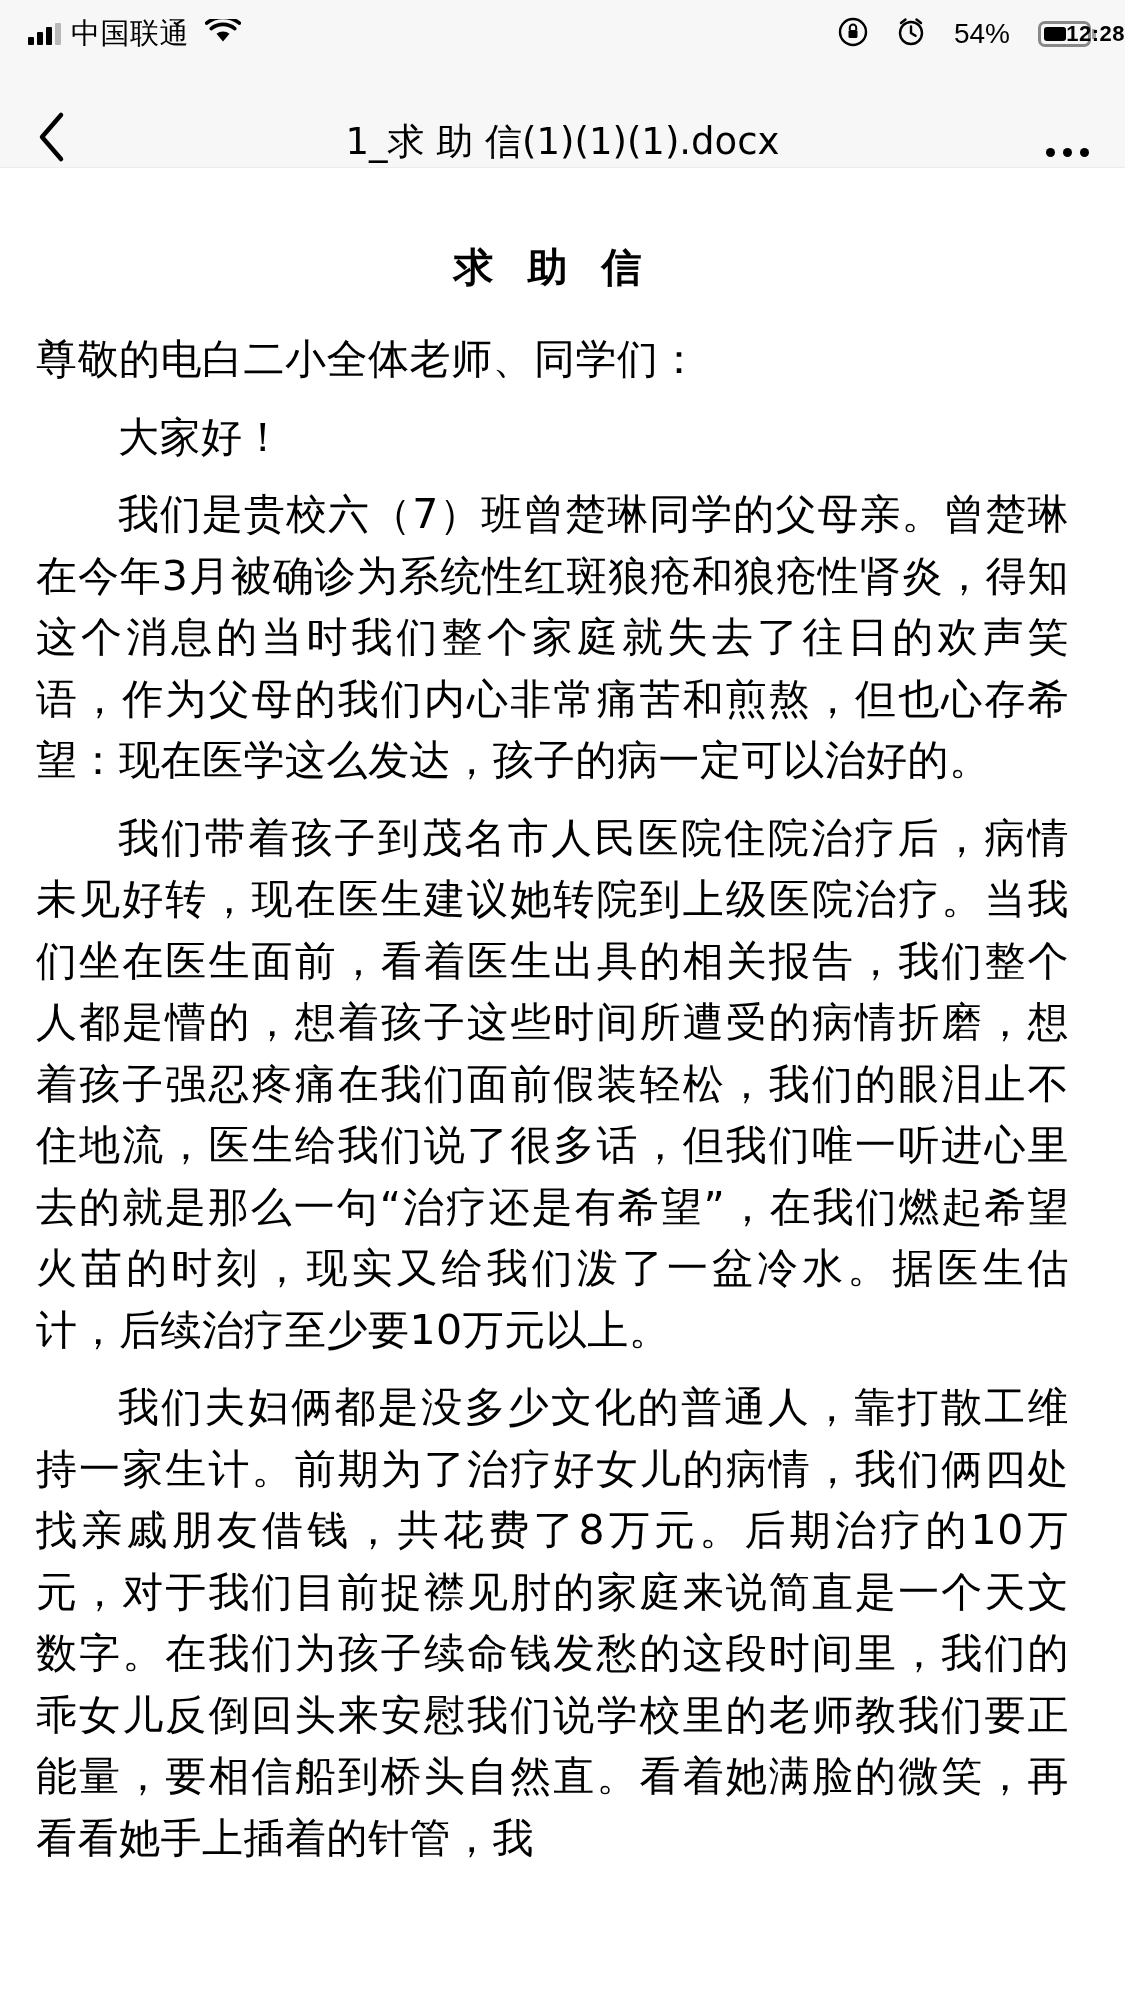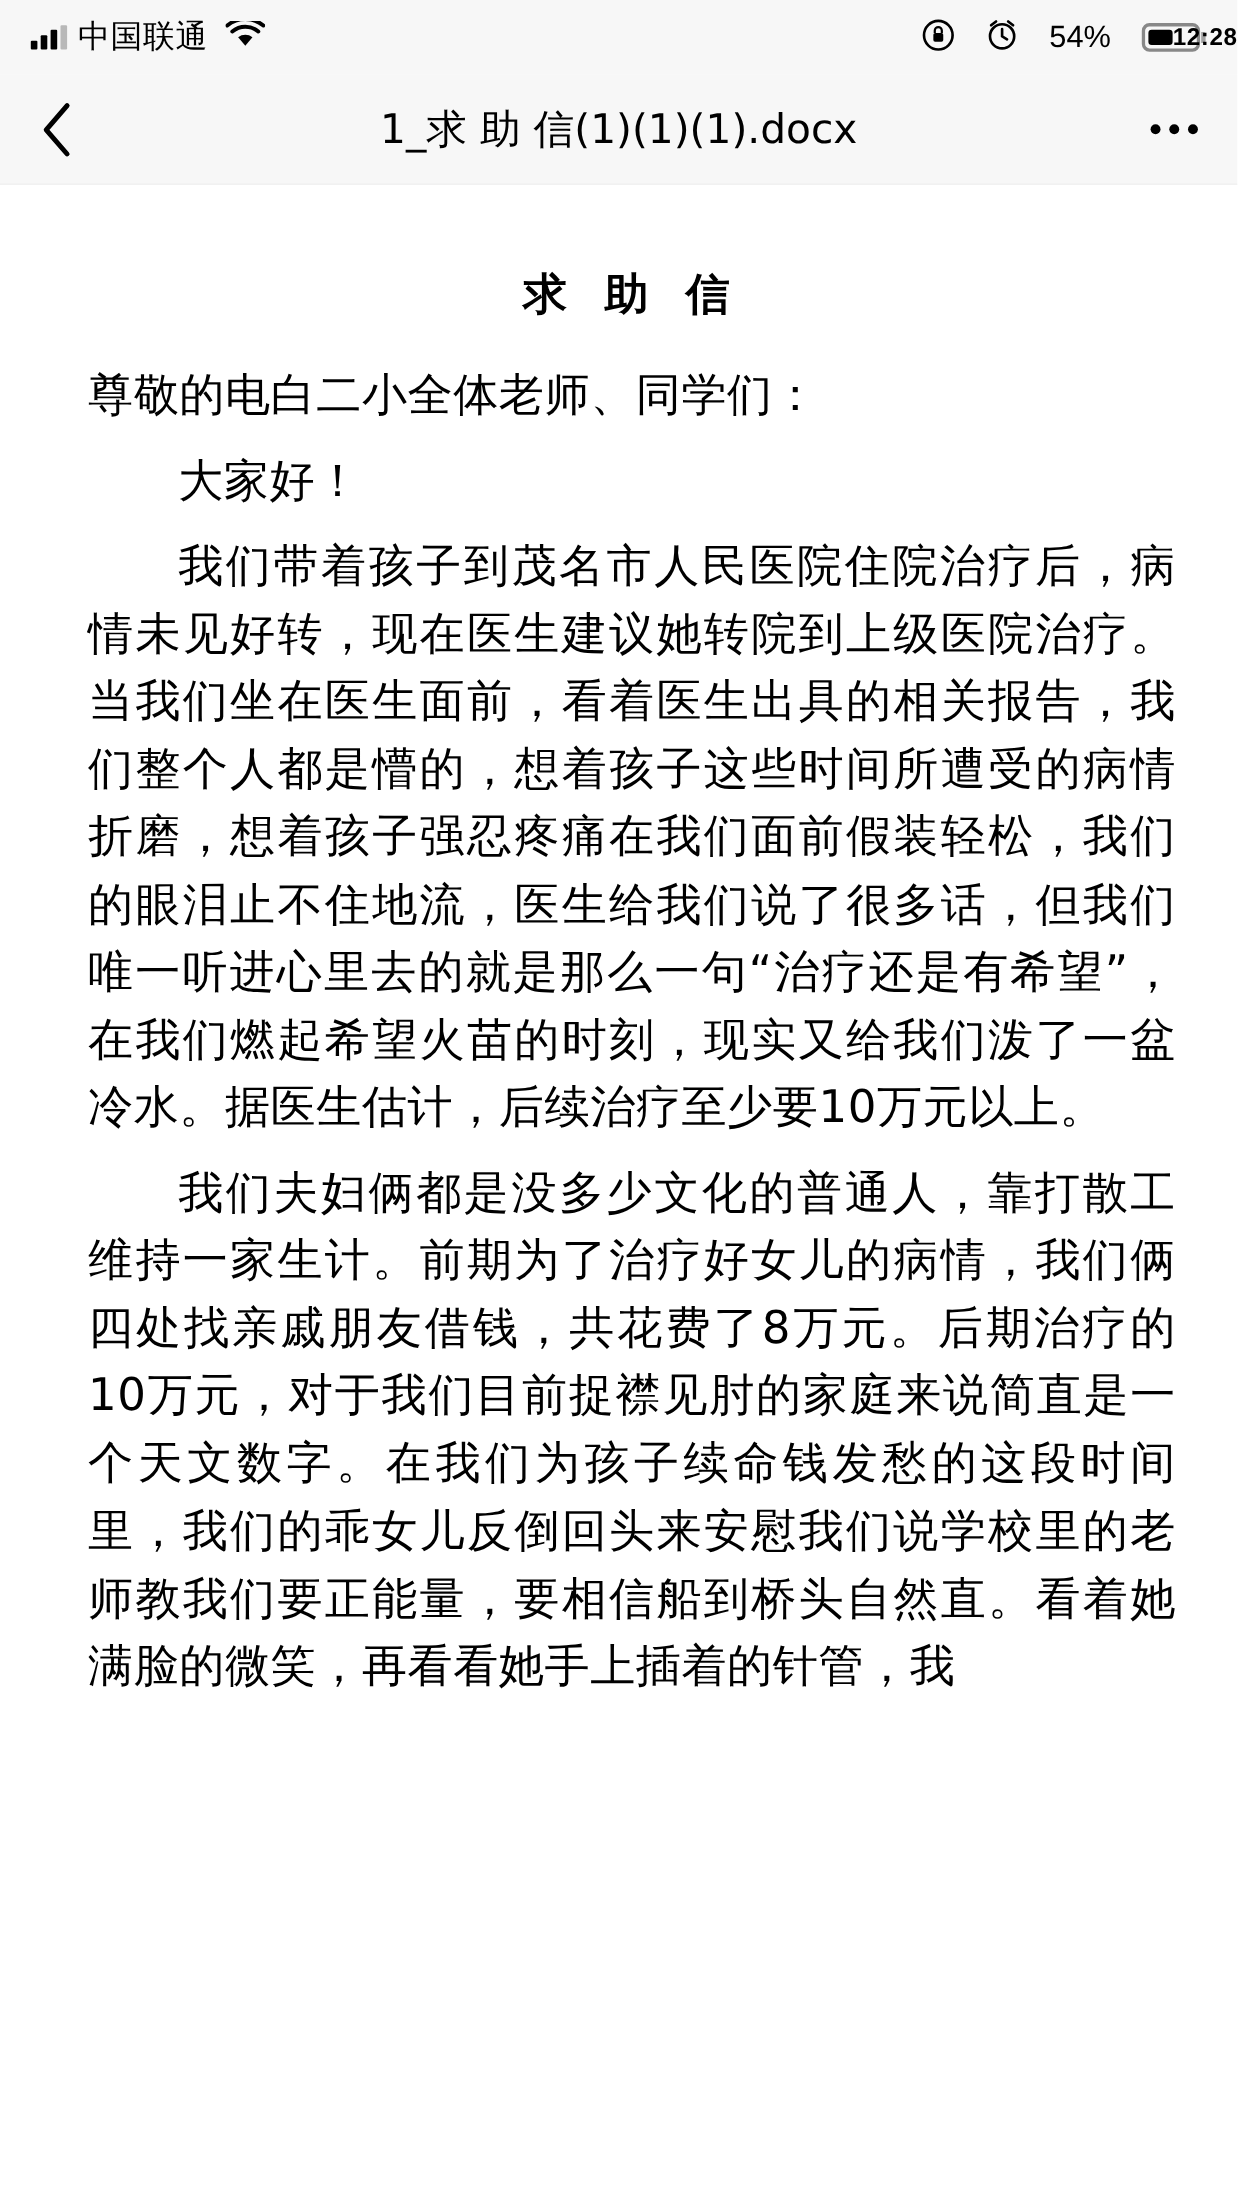--- a/index.html
+++ b/index.html
@@ -101,21 +101,21 @@
     height: 100%;
     background: #000;
     border-radius: 3px;
   }
 
   
   .nav-bar {
     height: 100px;
     background: #f7f7f7;
     display: flex;
-    align-items: center;
+    align-items: flex-end;
     position: relative;
     padding: 0 36px;
     flex: 0 0 auto;
     border-bottom: 1px solid #ececec;
   }
   .back-btn {
     width: 60px; height: 60px;
     display: flex;
     align-items: center;
     justify-content: flex-start;
@@ -144,21 +144,21 @@
     width: 9px; height: 9px;
     border-radius: 50%;
     background: #000;
     display: block;
   }
 
   
   .doc {
     flex: 1 1 auto;
     background: #ffffff;
-    padding: 72px 40px 0 64px;
+    padding: 72px 40px 0 20px;
     overflow: hidden;
     position: relative;
   }
   .doc-title {
     text-align: center;
     font-size: 40px;
     font-weight: bold;
     color: #000;
     letter-spacing: 10px;
     margin-bottom: 34px;
@@ -233,17 +233,18 @@
       <span></span>
       <span></span>
       <span></span>
     </div>
   </div>
 
   <div class="doc">
     <div class="doc-title">求 助 信</div>
     <p>尊敬的电白二小全体老师、同学们：</p>
     <p class="indent">大家好！</p>
+    <p class="indent">我们是贵校六（7）班曾楚琳同学的父母亲。曾楚琳在今年3月被确诊为系统性红斑狼疮和狼疮性肾炎，得知这个消息的当时我们整个家庭就失去了往日的欢声笑语，作为父母的我们内心非常痛苦和煎熬，但也心存希望：现在医学这么发达，孩子的病一定可以治好的。</p>
     <p class="indent">我们带着孩子到茂名市人民医院住院治疗后，病情未见好转，现在医生建议她转院到上级医院治疗。当我们坐在医生面前，看着医生出具的相关报告，我们整个人都是懵的，想着孩子这些时间所遭受的病情折磨，想着孩子强忍疼痛在我们面前假装轻松，我们的眼泪止不住地流，医生给我们说了很多话，但我们唯一听进心里去的就是那么一句“治疗还是有希望”，在我们燃起希望火苗的时刻，现实又给我们泼了一盆冷水。据医生估计，后续治疗至少要10万元以上。</p>
     <p class="indent">我们夫妇俩都是没多少文化的普通人，靠打散工维持一家生计。前期为了治疗好女儿的病情，我们俩四处找亲戚朋友借钱，共花费了8万元。后期治疗的10万元，对于我们目前捉襟见肘的家庭来说简直是一个天文数字。在我们为孩子续命钱发愁的这段时间里，我们的乖女儿反倒回头来安慰我们说学校里的老师教我们要正能量，要相信船到桥头自然直。看着她满脸的微笑，再看看她手上插着的针管，我</p>
   </div>
 
 </div>
 
 </body></html>

